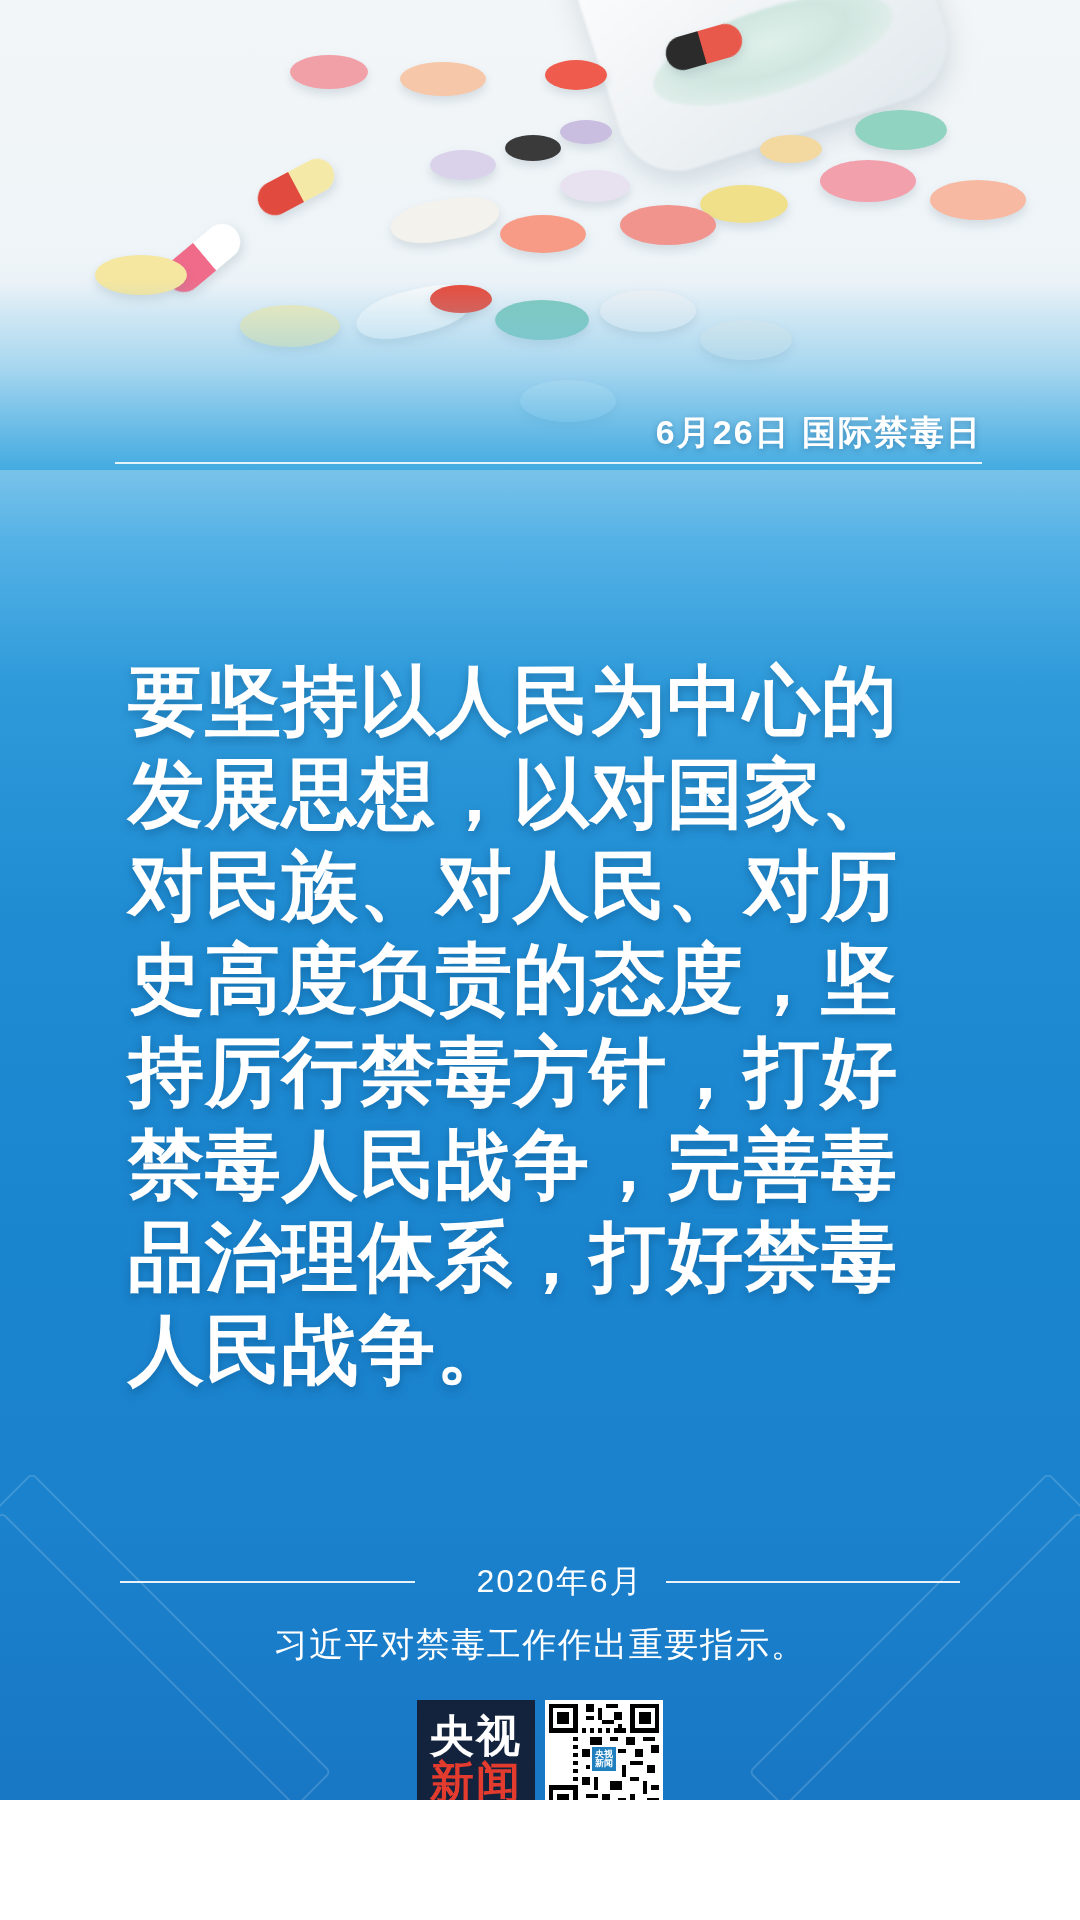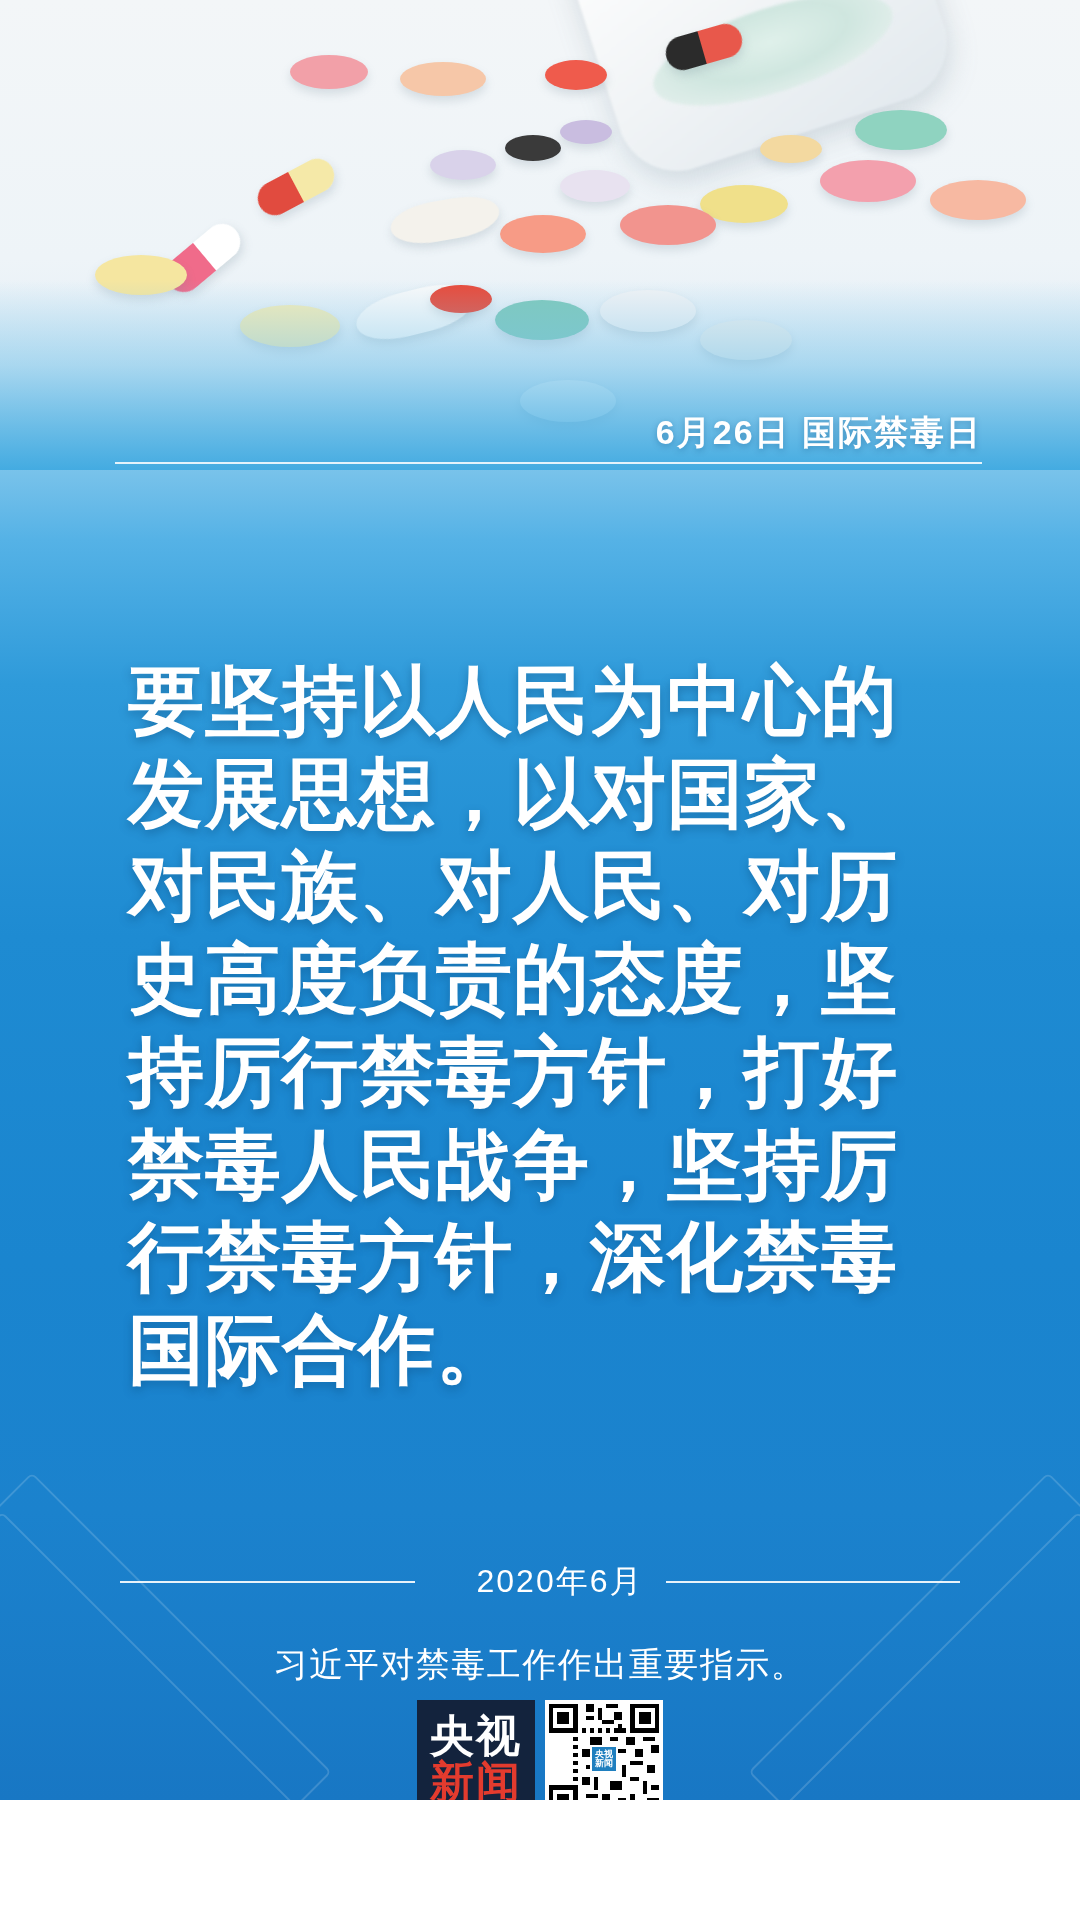--- a/index.html
+++ b/index.html
@@ -140,21 +140,21 @@
     height: 2px;
     background: rgba(255,255,255,0.9);
   }
   .attrib-date {
     font-size: 32px;
     letter-spacing: 2px;
     white-space: nowrap;
     margin-left: 40px;
   }
   .attrib-desc {
-    margin-top: 38px;
+    margin-top: 18px;
     font-size: 34px;
     letter-spacing: 1.5px;
   }
 
   
   .footer {
     position: absolute;
     left: 0; right: 0;
     top: 1700px;
     display: flex;
@@ -239,21 +239,21 @@
     <div class="pill shadowy" style="left:560px;top:120px;width:52px;height:24px;background:#c9bde0;"></div>
     <div class="pill shadowy" style="left:430px;top:285px;width:62px;height:28px;background:#e94a3a;"></div>
     <div class="pill shadowy" style="left:760px;top:135px;width:62px;height:28px;background:#f3d9a0;"></div>
   </div>
 
   <div class="date-row">
     <div class="date-text">6月26日 国际禁毒日</div>
     <div class="date-rule"></div>
   </div>
 
-  <div class="quote">要坚持以人民为中心的发展思想，以对国家、对民族、对人民、对历史高度负责的态度，坚持厉行禁毒方针，打好禁毒人民战争，坚持厉行禁毒方针，深化禁毒国际合作。</div>
+  <div class="quote">要坚持以人民为中心的发展思想，以对国家、对民族、对人民、对历史高度负责的态度，坚持厉行禁毒方针，打好禁毒人民战争，完善毒品治理体系，打好禁毒人民战争。</div>
 
   <div class="attrib">
     <div class="attrib-date-row">
       <div class="line"></div>
       <div class="attrib-date">2020年6月</div>
       <div class="line"></div>
     </div>
     <div class="attrib-desc">习近平对禁毒工作作出重要指示。</div>
   </div>
 

